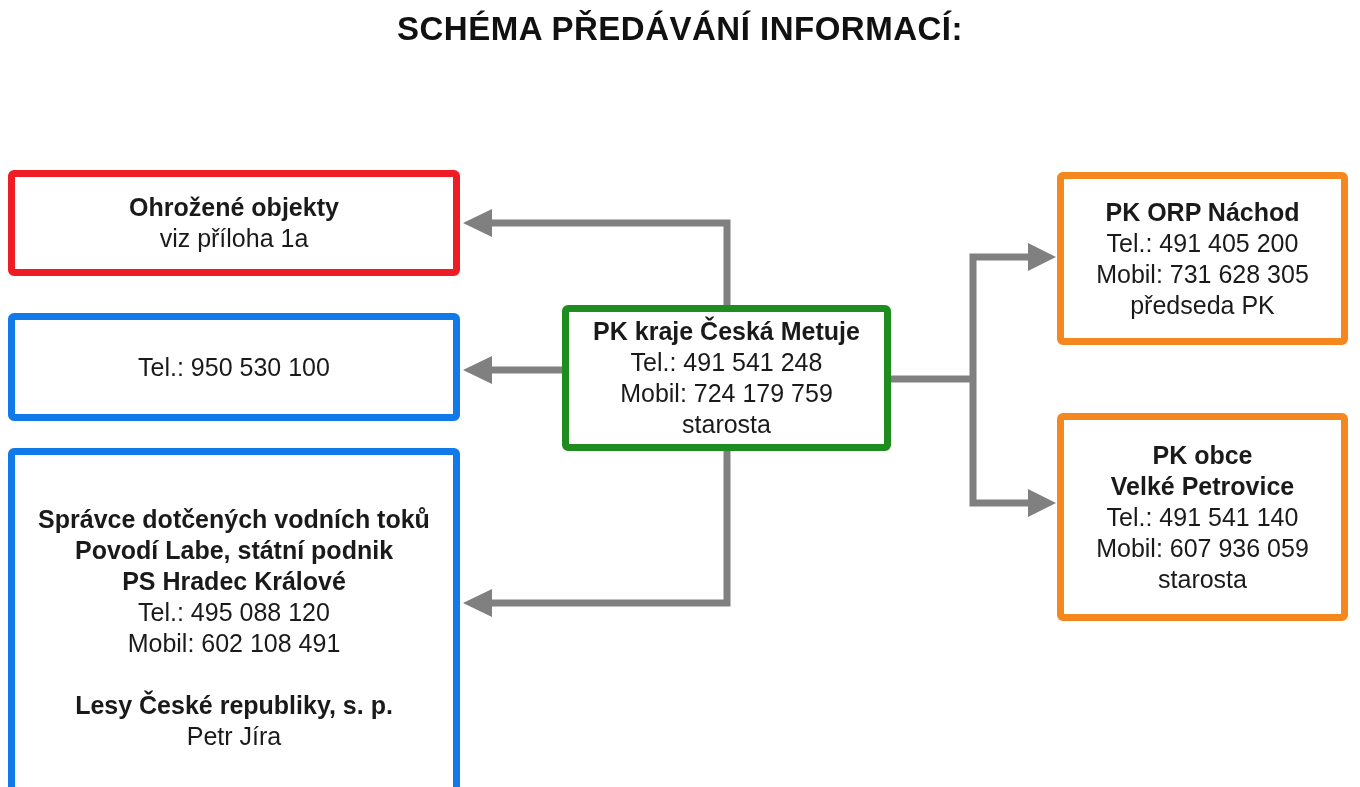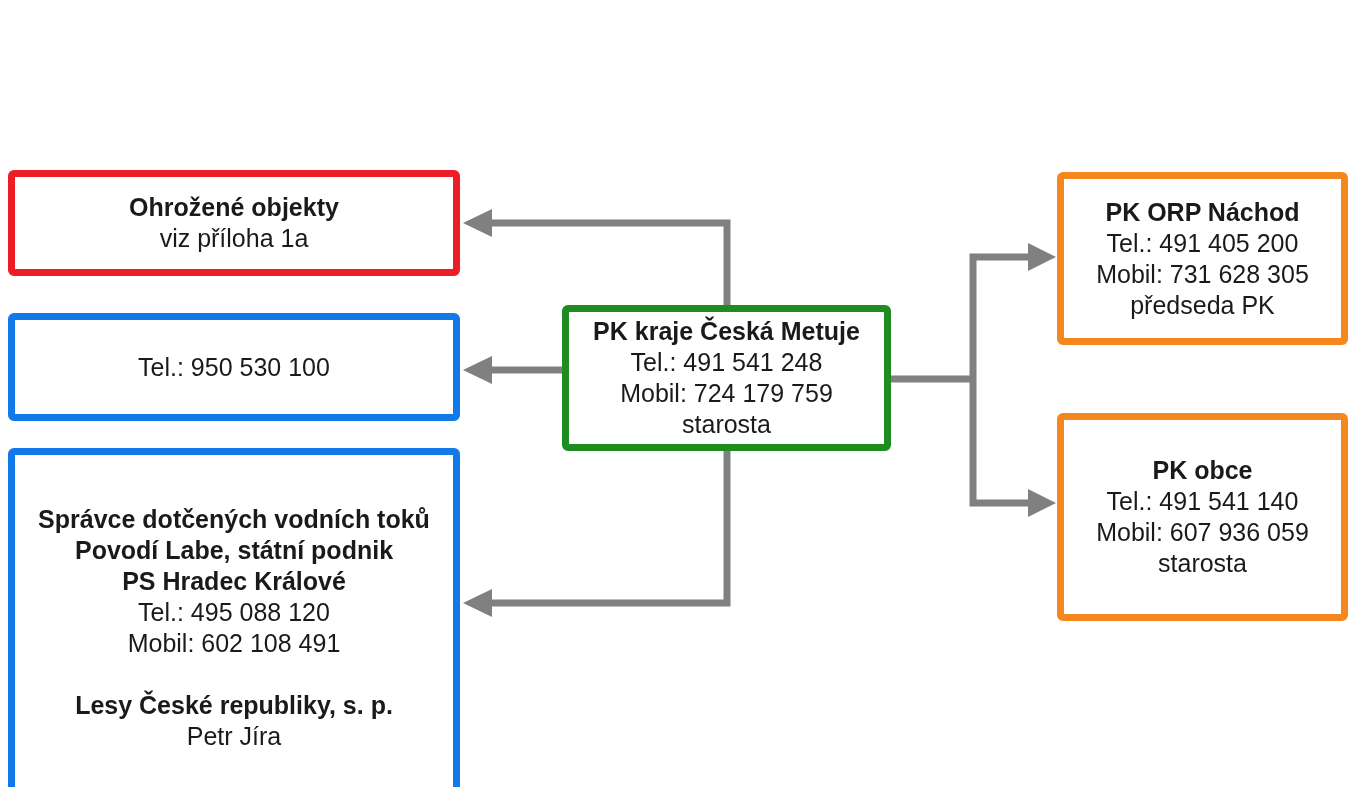--- a/index.html
+++ b/index.html
@@ -47,20 +47,21 @@
   }
   .node { z-index: 1; }
   svg .wire { fill: none; stroke-width: 7; }
   svg .head { stroke: none; }
 </style>
 </head>
 <body>
 
 <div class="canvas">
 
+  <div class="diagram-title">SCHÉMA PŘEDÁVÁNÍ INFORMACÍ:</div>
 
   <svg class="connectors" viewBox="0 0 1360 787" xmlns="http://www.w3.org/2000/svg">
 
     <path class="wire" d="M727 307 V223 H492" style="stroke: rgb(128, 128, 128);"></path>
     <polygon class="head" points="492,209 492,237 463,223" style="fill: rgb(128, 128, 128);"></polygon>
 
     <path class="wire" d="M562 370 H492" style="stroke: rgb(128, 128, 128);"></path>
     <polygon class="head" points="492,356 492,384 463,370" style="fill: rgb(128, 128, 128);"></polygon>
 
     <path class="wire" d="M727 449 V603 H492" style="stroke: rgb(128, 128, 128);"></path>
@@ -104,18 +105,19 @@
 
   <div class="node" style="left: 1057px; top: 172px; width: 291px; height: 173px; border-color: rgb(245, 135, 31); align-items: flex-end;">
     <div class="line b">PK ORP Náchod</div>
     <div class="line">Tel.: 491 405 200</div>
     <div class="line">Mobil: 731 628 305</div>
     <div class="line">předseda PK</div>
   </div>
 
   <div class="node" style="left: 1057px; top: 413px; width: 291px; height: 208px; border-color: rgb(245, 135, 31);">
     <div class="line b">PK obce</div>
+    <div class="line b">Velké Petrovice</div>
     <div class="line">Tel.: 491 541 140</div>
     <div class="line">Mobil: 607 936 059</div>
     <div class="line">starosta</div>
   </div>
 
 </div>
 
 </body></html>

